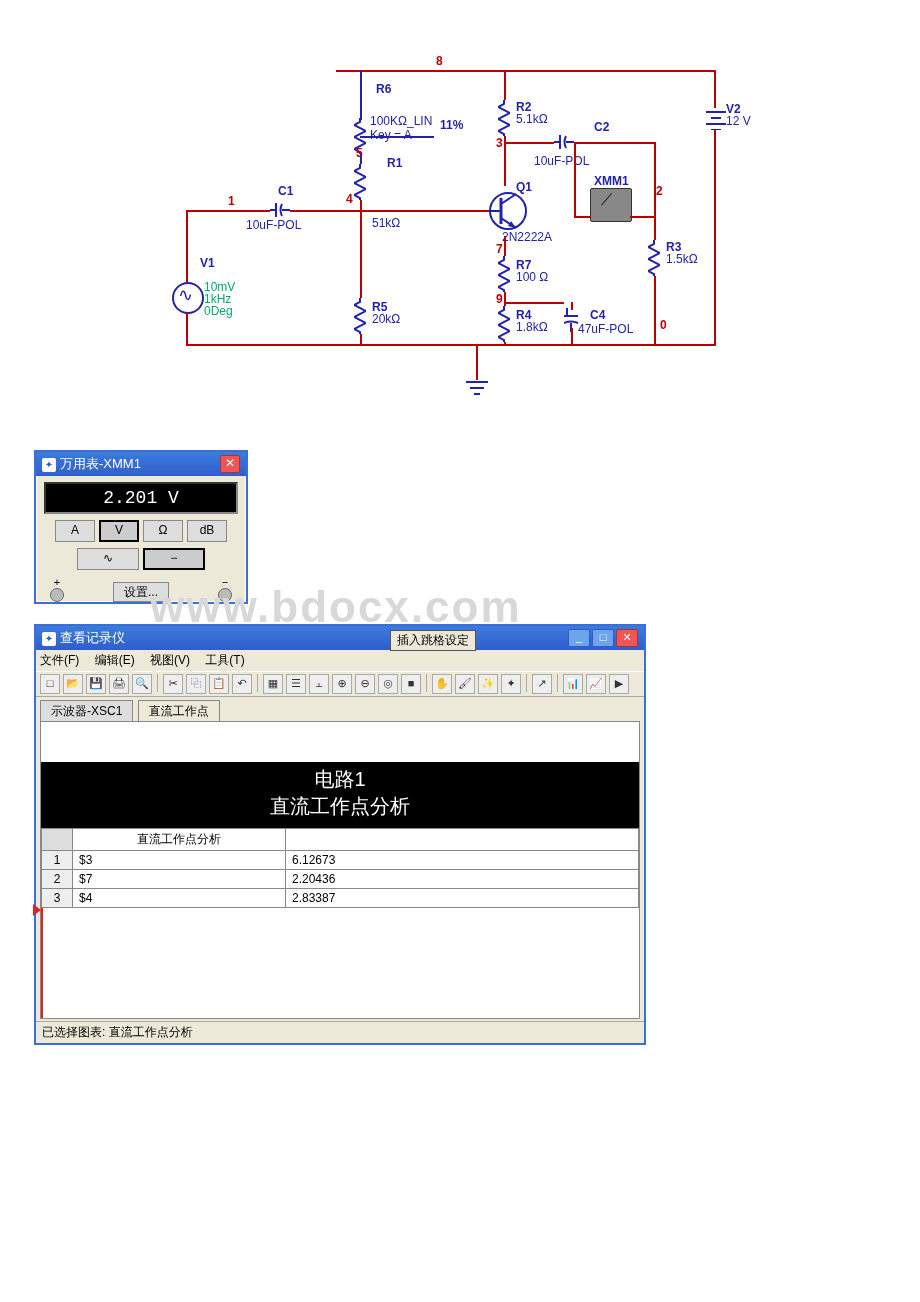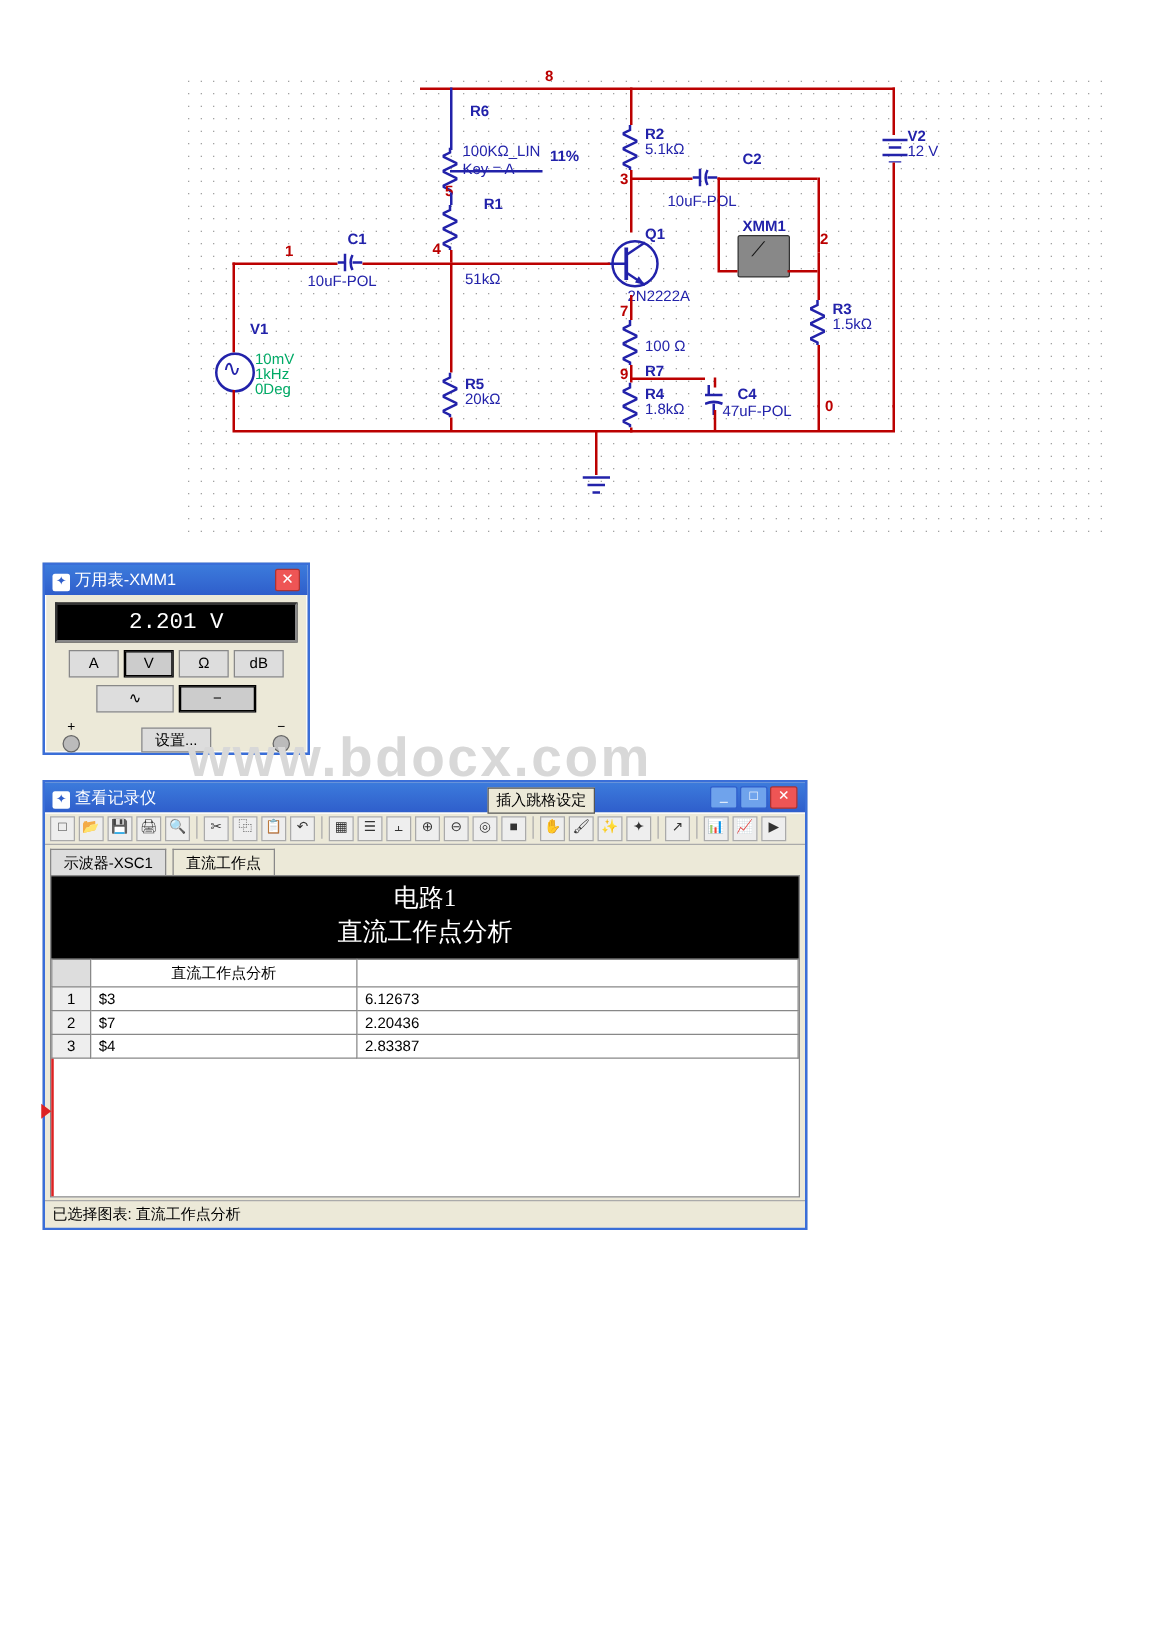--- a/index.html
+++ b/index.html
@@ -93,21 +93,21 @@
   .g-winbtn { width:20px; height:16px; background:#6fa3ec; border:1px solid #2f5ecb; color:#fff; font-size:11px; text-align:center; line-height:14px; border-radius:2px;}
   .g-winbtn.close { background:#e55; border-color:#a33; }
   .g-menu { padding:2px 4px; font-size:12px; color:#000; }
   .g-menu span { margin-right:12px; cursor:default; }
   .g-toolbar { padding:2px 4px; border-top:1px solid #fff; border-bottom:1px solid #aaa; display:flex; gap:3px; }
   .tb-btn { width:18px; height:18px; border:1px solid #aaa; background:#eee; font-size:11px; text-align:center; line-height:16px; color:#333; }
   .tb-sep { width:1px; height:18px; background:#aaa; margin: 0 2px; }
   .g-tabs { padding:2px 4px 0 4px; }
   .g-tab { display:inline-block; padding:2px 10px; font-size:12px; background:#ece9d8; border:1px solid #888; border-bottom:none; position:relative; top:1px; }
   .g-content { border:1px solid #888; background:#fff; margin:0 4px 2px 4px; }
-  .g-bigtitle { background:#000; color:#fff; text-align:center; font-size:20px; padding:4px 0 8px 0; font-family:Liberation Serif, serif; }
+  .g-bigtitle { background:#000; color:#fff; text-align:center; font-size:20px; padding:4px 0 8px 0; font-family:Liberation Sans, sans-serif;margin-top:40px; }
   .g-table { width:100%; border-collapse:collapse; font-size:12px; }
   .g-table td { border:1px solid #888; padding:2px 6px; }
   .g-table td.num { width:18px; text-align:center; background:#eee; }
   .g-table td.v { width:200px; }
   .g-empty { height:110px; border-left:2px solid #d22; }
   .g-marker { position:absolute; width:0; height:0; border-top:6px solid transparent; border-bottom:6px solid transparent; border-left:8px solid #d22; }
   .g-status { padding:2px 6px; font-size:12px; color:#000; background:#ece9d8; border-top:1px solid #aaa; }
   .g-extratab {
     position:absolute; top:4px; right:168px; background:#ece9d8; border:1px solid #555;
     font-size:12px; padding:1px 6px;
@@ -213,21 +213,21 @@
       <line x1="15" y1="12" x2="15" y2="38" stroke="#22a" stroke-width="3"></line>
       <line x1="15" y1="18" x2="30" y2="8" stroke="#22a" stroke-width="2"></line>
       <line x1="15" y1="32" x2="30" y2="42" stroke="#22a" stroke-width="2"></line>
       <polygon points="30,42 25,35 22,40" fill="#22a"></polygon>
     </svg>
   </div>
   <span class="sch-label" style="left:356px; top:170px; font-weight:normal;">2N2222A</span>
   <span class="sch-label red" style="left:350px; top:182px;">7</span>
 
   <div class="wire v" style="left:358px; top:176px; height:20px;"></div>
-  <span class="sch-label" style="left:370px; top:198px;margin-top:32px;">R7</span>
+  <span class="sch-label" style="left:370px; top:198px;">R7</span>
   <span class="sch-label" style="left:370px; top:210px; font-weight:normal;">100 Ω</span>
   <div class="resistor-v" style="left:352px; top:196px;">
     <svg viewBox="0 0 12 36">
           <path d="M6 0 L6 4 L0 7 L12 13 L0 19 L12 25 L0 31 L6 34 L6 36" fill="none" stroke="#22a" stroke-width="2"></path>
         </svg>
   </div>
   <span class="sch-label red" style="left:350px; top:232px;">9</span>
 
   <div class="wire v" style="left:358px; top:232px; height:14px;"></div>
   <span class="sch-label" style="left:370px; top:248px;">R4</span>
@@ -333,20 +333,26 @@
   <div class="g-title">
     <span><span class="ico" style="display:inline-block;width:14px;height:14px;background:#fff;color:#2f5ecb;font-size:10px;text-align:center;line-height:14px;border-radius:2px;margin-right:4px;">✦</span><span>查看记录仪</span></span>
     <div class="g-winbtns">
       <div class="g-winbtn">_</div>
       <div class="g-winbtn">□</div>
       <div class="g-winbtn close">✕</div>
     </div>
   </div>
   <div class="g-extratab">插入跳格设定</div>
 
+  <div class="g-menu">
+    <span>文件(F)</span>
+    <span>编辑(E)</span>
+    <span>视图(V)</span>
+    <span>工具(T)</span>
+  </div>
 
   <div class="g-toolbar">
     <div class="tb-btn">□</div>
     <div class="tb-btn">📂</div>
     <div class="tb-btn">💾</div>
     <div class="tb-btn">🖨</div>
     <div class="tb-btn">🔍</div>
     <div class="tb-sep"></div>
     <div class="tb-btn">✂</div>
     <div class="tb-btn">⿻</div>

